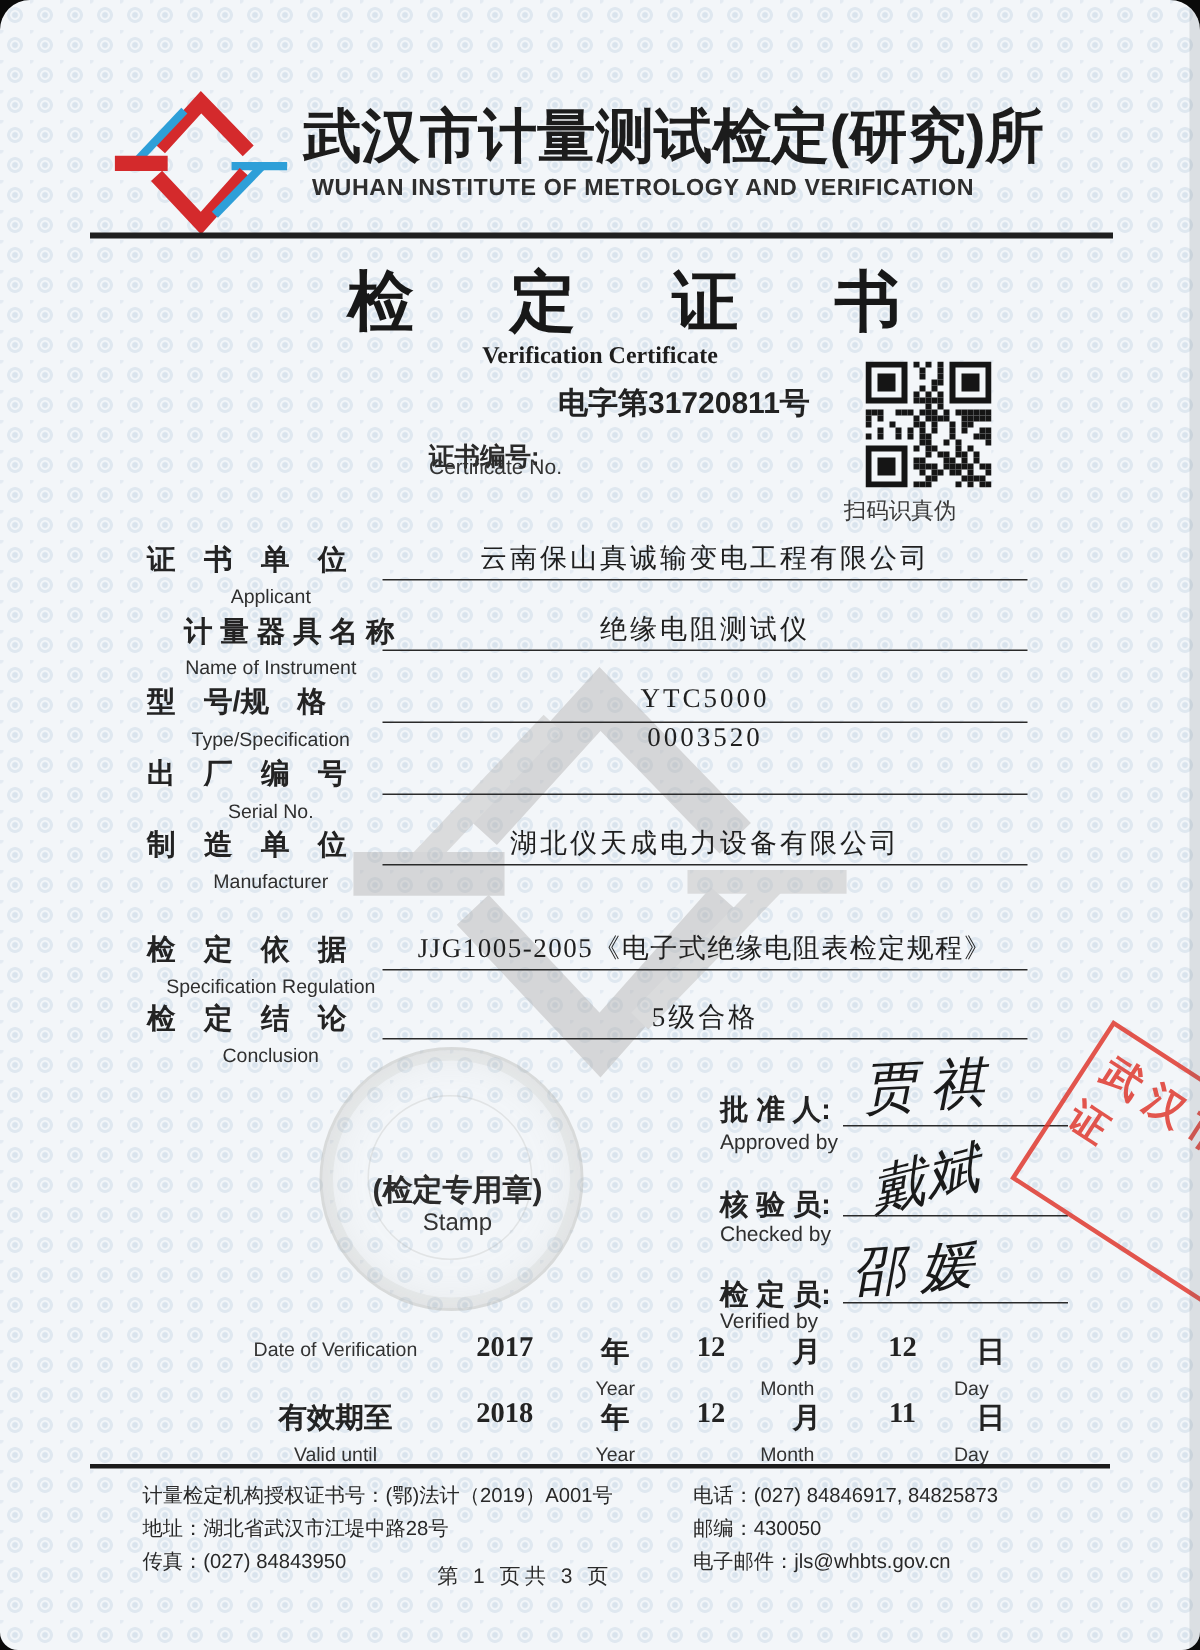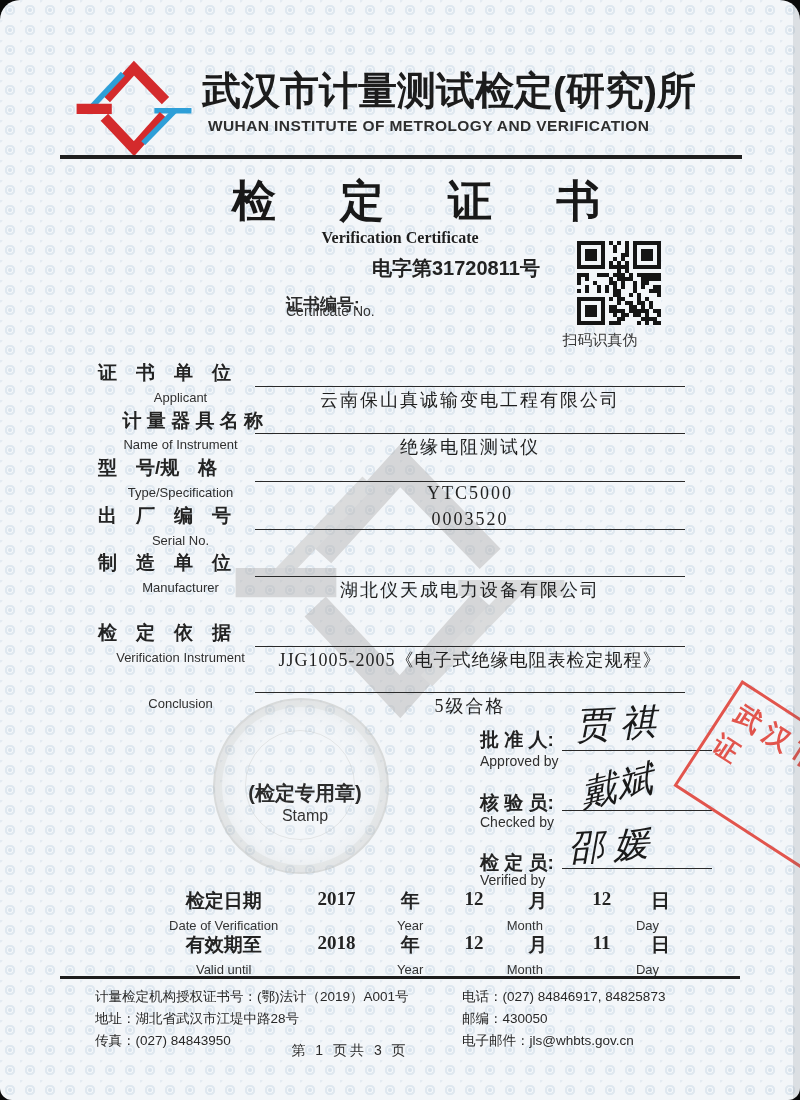--- a/index.html
+++ b/index.html
@@ -25,21 +25,21 @@
   #certno-value{left:372px;top:255px;font-size:20px;font-weight:bold;color:#222;}
   #certno-en{left:286px;top:303px;font-size:14px;color:#333;}
   #qr-box{left:577px;top:241px;width:84px;height:84px;}
   #qr-caption{left:540px;top:331px;width:120px;text-align:center;font-size:15px;color:#3a3a3a;}
   
   #watermark{left:225px;top:430px;opacity:.42;}
   
   .f-label{left:98px;width:165px;font-size:19px;font-weight:bold;color:#232323;white-space:nowrap;}
   .f-en{left:98px;width:165px;text-align:center;font-size:13px;color:#2f2f2f;}
   .f-line{left:255px;width:430px;border-bottom:1.6px solid #2a2a2a;height:0;}
-  .f-value{left:255px;width:430px;text-align:center;font-size:18px;letter-spacing:2px;color:#1f1f1f;font-family:"Liberation Serif",serif;margin-top:28px;}
+  .f-value{left:255px;width:430px;text-align:center;font-size:18px;letter-spacing:2px;color:#1f1f1f;font-family:"Liberation Serif",serif;}
   
   #seal{left:213px;top:698px;width:172px;height:172px;border-radius:50%;
     border:2px solid rgba(165,165,160,.35);box-shadow:inset 0 0 0 7px rgba(170,170,165,.13), inset 0 0 30px rgba(160,160,155,.18);}
   #seal-inner{left:245px;top:730px;width:108px;height:108px;border-radius:50%;border:1px solid rgba(165,165,160,.22);}
   #stamp-cn{left:205px;top:780px;width:200px;text-align:center;font-size:20px;font-weight:bold;color:#2b2b2b;}
   #stamp-en{left:205px;top:807px;width:200px;text-align:center;font-size:16px;color:#333;}
   
   .s-label{left:480px;font-size:19px;font-weight:bold;color:#232323;white-space:nowrap;}
   .s-en{left:480px;font-size:14px;color:#2f2f2f;}
   .s-line{left:562px;width:150px;border-bottom:1.6px solid #2a2a2a;height:0;}
@@ -257,22 +257,23 @@
   <div class="abs f-en" style="top:533px;">Serial No.</div>
 
   <div class="abs f-label" style="top:550px;">制　造　单　位</div>
   <div class="abs f-value" style="top:550px;">湖北仪天成电力设备有限公司</div>
   <div class="abs f-line" style="top:576px;"></div>
   <div class="abs f-en" style="top:580px;">Manufacturer</div>
 
   <div class="abs f-label" style="top:620px;">检　定　依　据</div>
   <div class="abs f-value" style="top:620px;letter-spacing:1px;">JJG1005-2005《电子式绝缘电阻表检定规程》</div>
   <div class="abs f-line" style="top:646px;"></div>
-  <div class="abs f-en" style="top:650px;">Verification Instrument</div>
-
+  <div class="abs f-en" style="top:650px;">Specification Regulation</div>
+
+  <div class="abs f-label" style="top:666px;">检　定　结　论</div>
   <div class="abs f-value" style="top:666px;">5级合格</div>
   <div class="abs f-line" style="top:692px;"></div>
   <div class="abs f-en" style="top:696px;">Conclusion</div>
 
   <div class="abs" id="seal"></div>
   <div class="abs" id="seal-inner"></div>
   <div class="abs" id="stamp-cn">(检定专用章)</div>
   <div class="abs" id="stamp-en">Stamp</div>
 
   <div class="abs s-label" style="top:727px;">批 准 人:</div>
@@ -290,21 +291,20 @@
   <div class="abs s-line" style="top:868px;"></div>
   <div class="abs s-en" style="top:872px;">Verified by</div>
 
   <div class="abs" id="red-stamp">
     <div class="l1">武汉市</div>
     <div class="l2">证</div>
   </div>
 
   <div class="abs date-row" style="top:888px;">
     <div class="dc w-lab">
-        <div class="m" style="font-family:'Liberation Sans',sans-serif;">检定日期</div>
         <div class="u">Date of Verification</div>
       </div>
     <div class="dc w-yr">
         <div class="m">2017</div>
         <div class="u"></div>
       </div>
     <div class="dc w-un">
         <div class="m">年</div>
         <div class="u">Year</div>
       </div>

